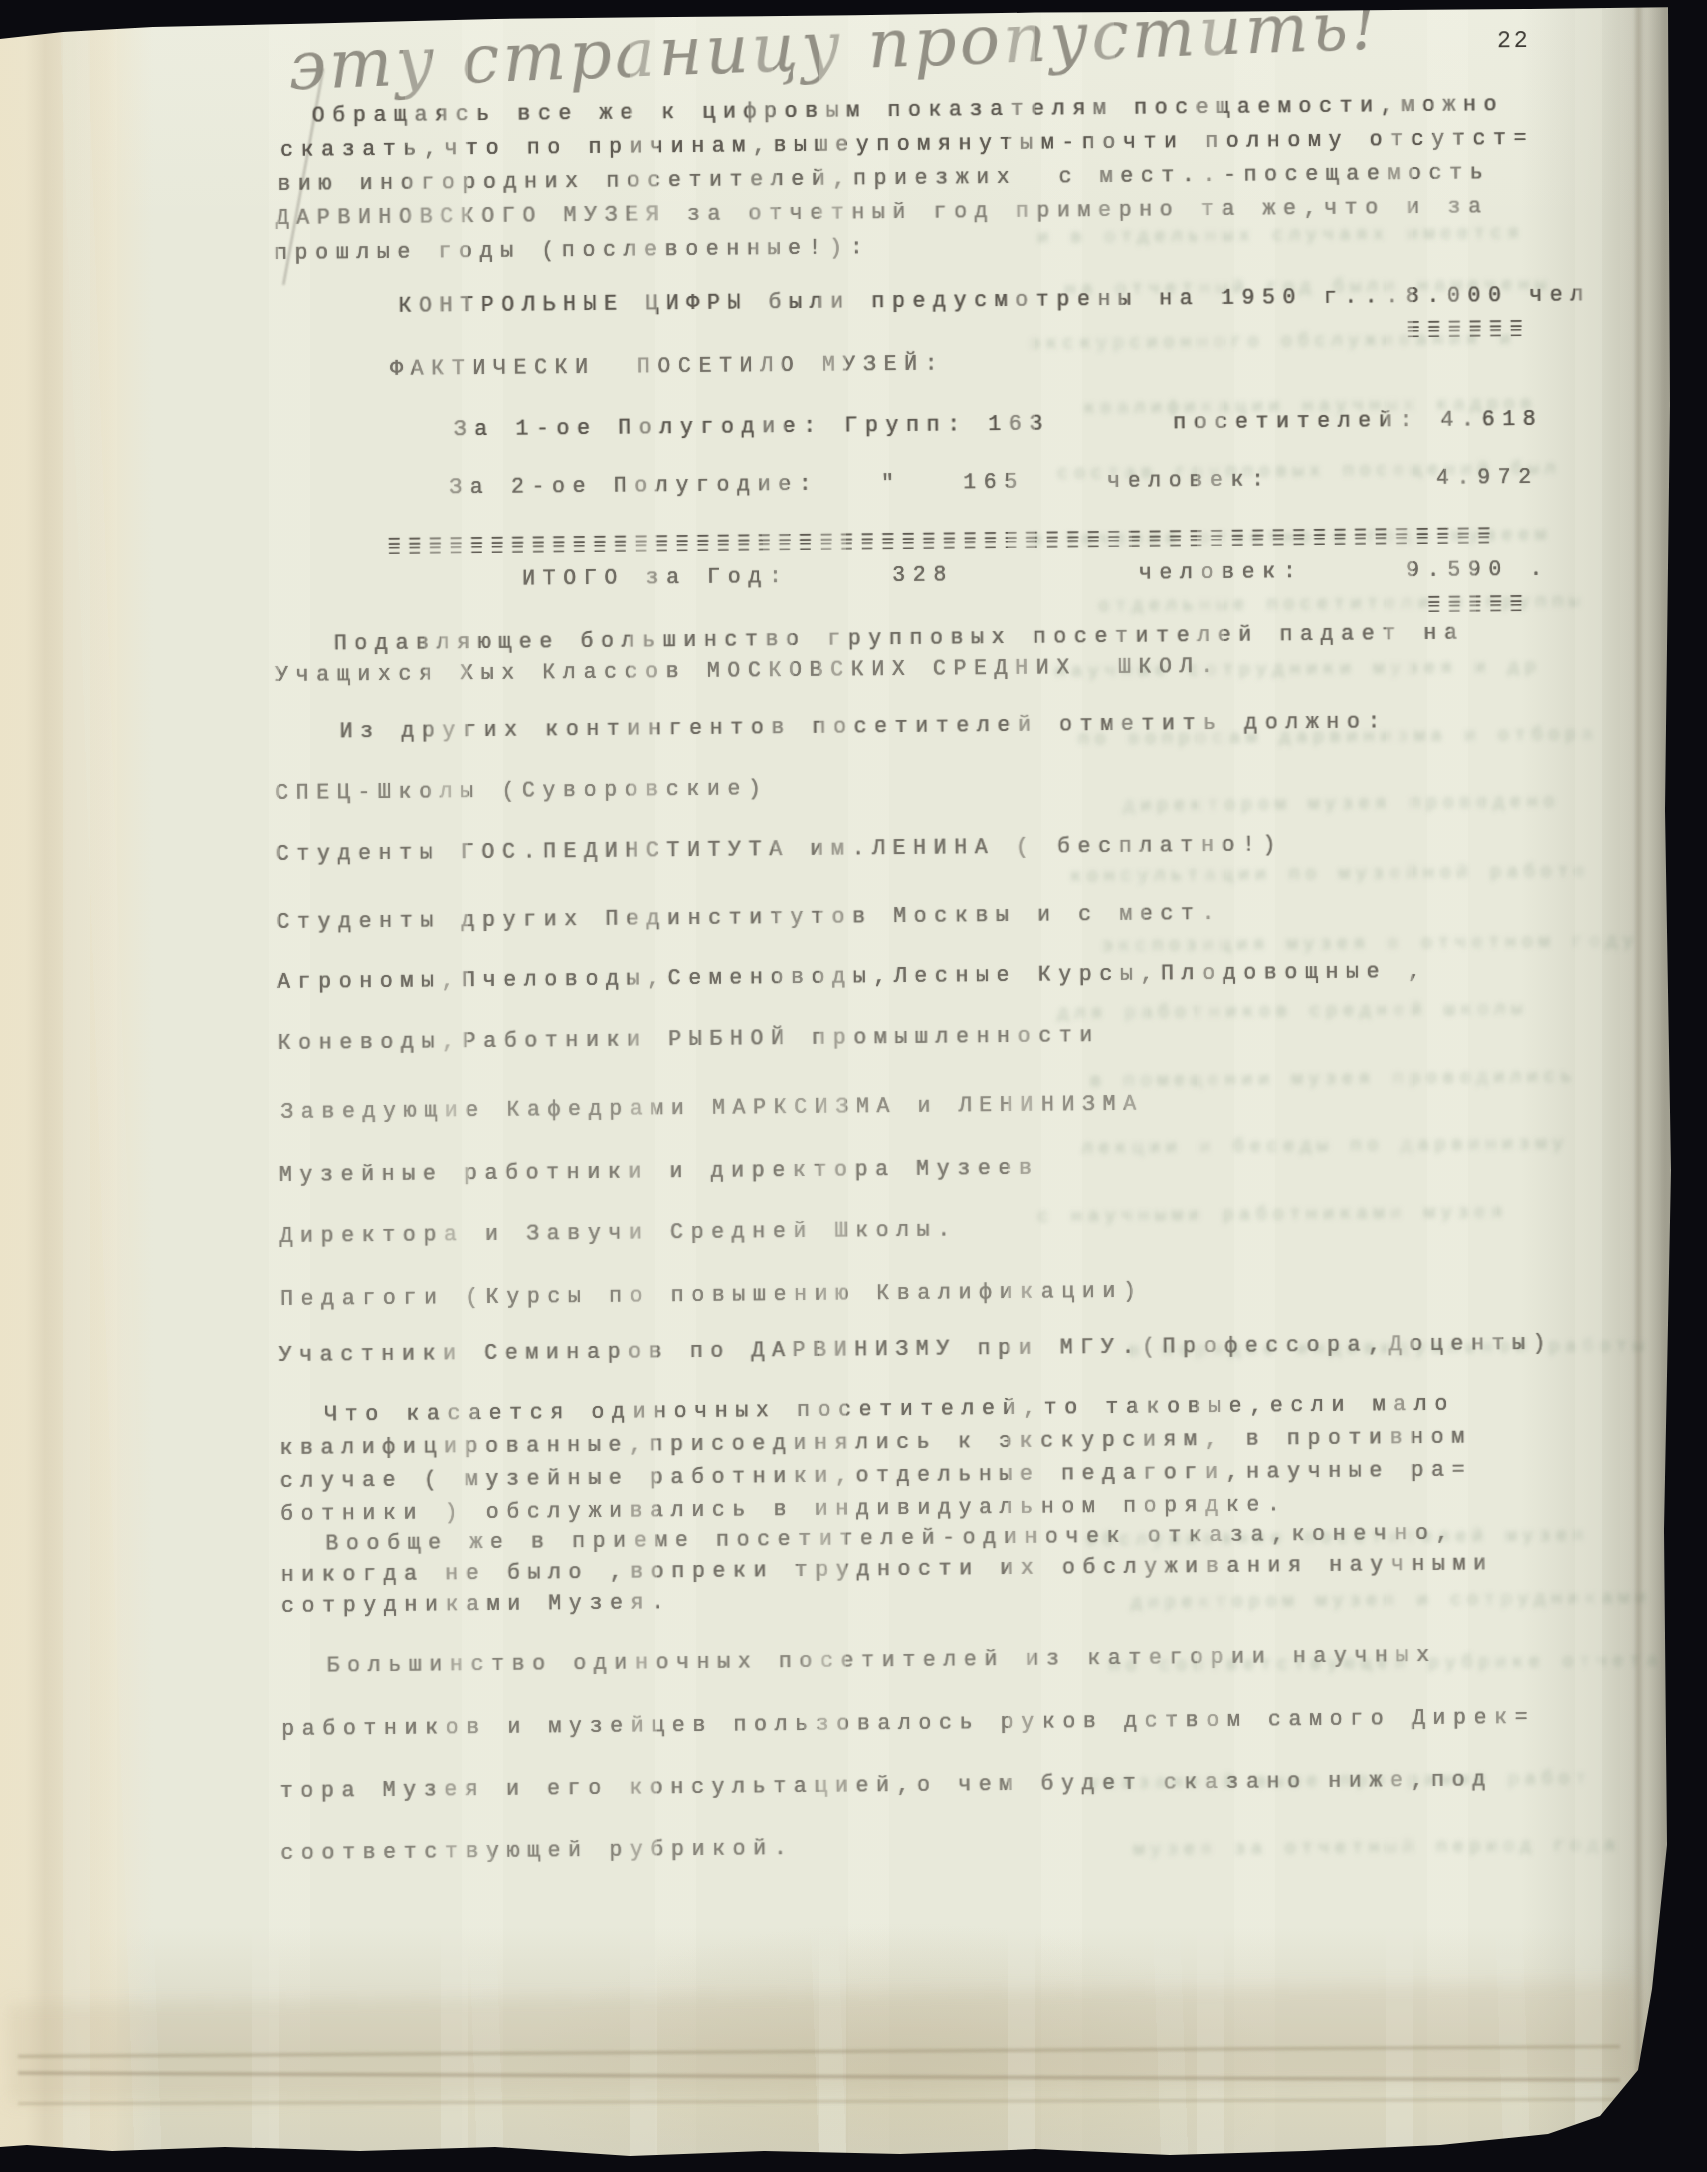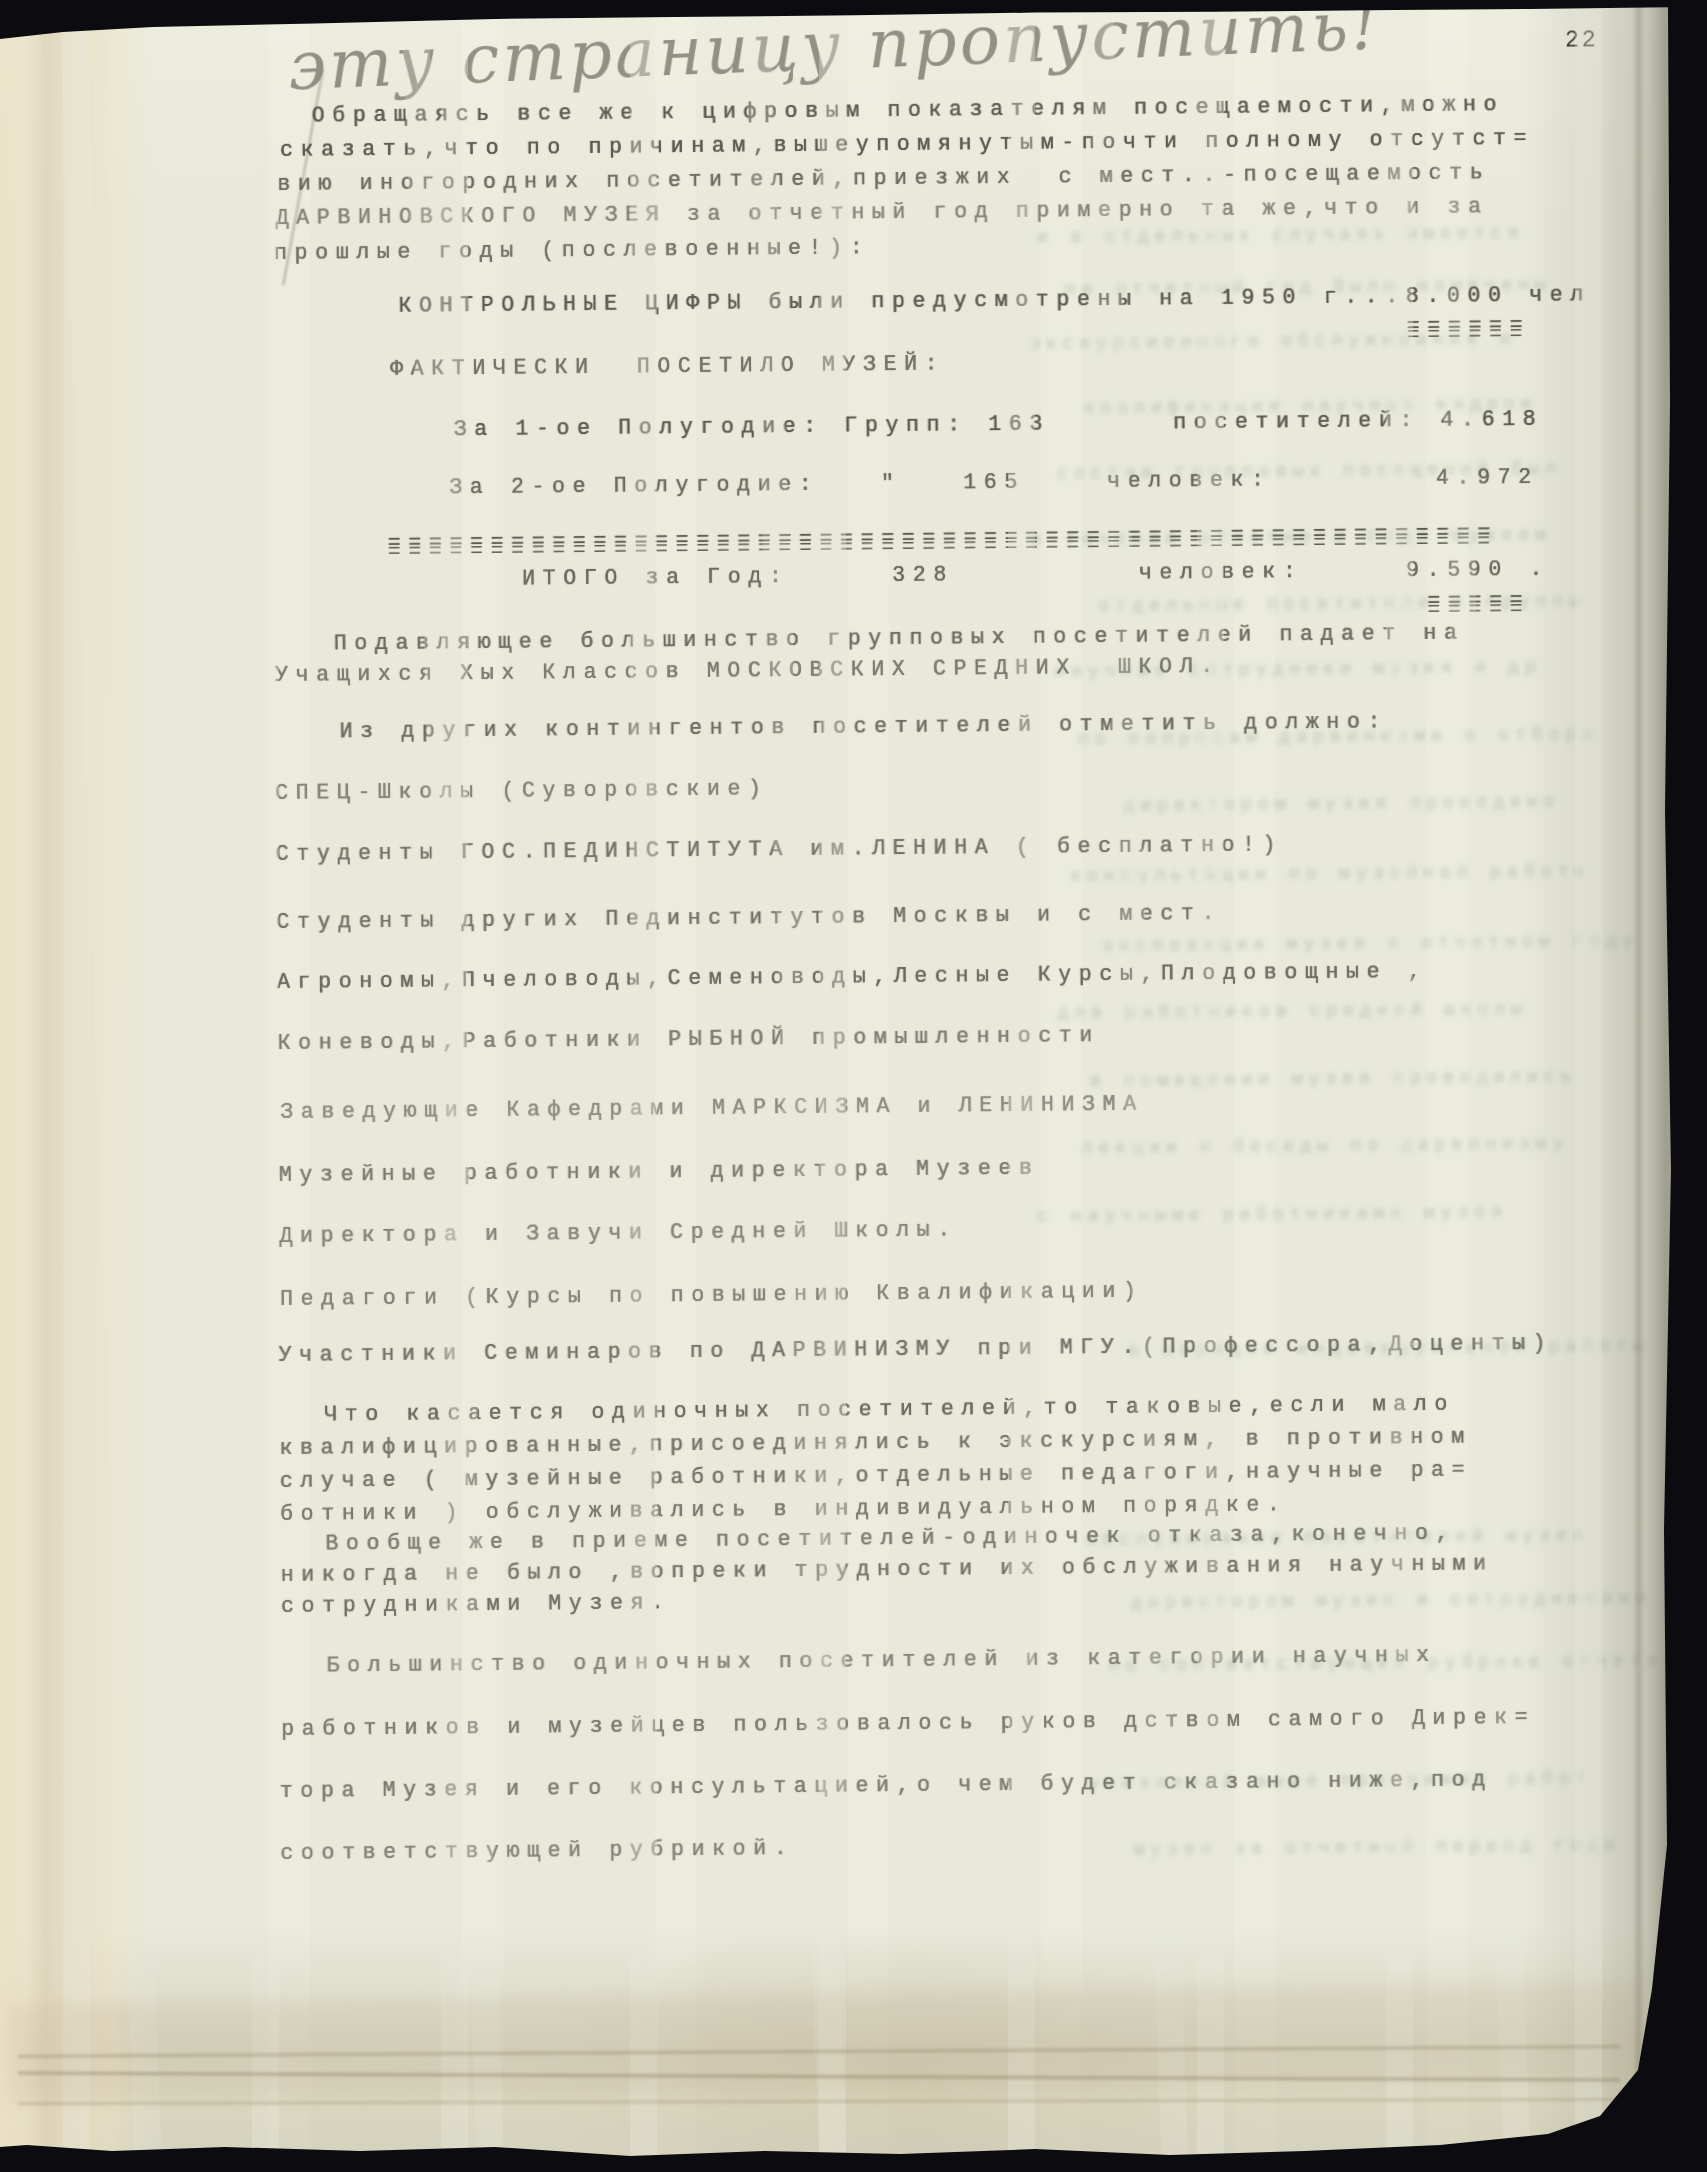--- a/index.html
+++ b/index.html
@@ -45,21 +45,21 @@
     position:absolute;white-space:pre;line-height:1;
     font-family:"Liberation Mono","DejaVu Sans Mono",monospace;
     font-size:21.6px;letter-spacing:7.6px;color:#46413a;
     text-shadow:0.3px 0 0 currentColor, 0 0 1.3px rgba(70,64,55,.55);
     filter:blur(0.2px);
   }
   .dbl{text-shadow:0.3px 0 0 currentColor, 0 9px 0 currentColor, 0 0 1.3px rgba(70,64,55,.5);}
   .o85{opacity:.85}.o75{opacity:.75}.o70{opacity:.7}.o65{opacity:.65}.o60{opacity:.6}.o55{opacity:.55}
 
   .pagenum{
-    position:absolute;top:40px;left:1574px;
+    position:absolute;top:40px;left:1506px;
     font-family:"Liberation Mono","DejaVu Sans Mono",monospace;
     font-size:23.4px;letter-spacing:2.7px;color:#3d3a34;filter:blur(0.3px);
   }
   .handwriting{
     position:absolute;top:12.6px;left:297px;width:1035px;
     font-family:"DejaVu Serif","Liberation Serif",serif;font-style:italic;
     font-size:67px;letter-spacing:3.1px;color:rgba(112,108,99,.72);
     transform:rotate(-1.6deg);filter:blur(0.4px);white-space:nowrap;
   }
   .pencil-stroke{

